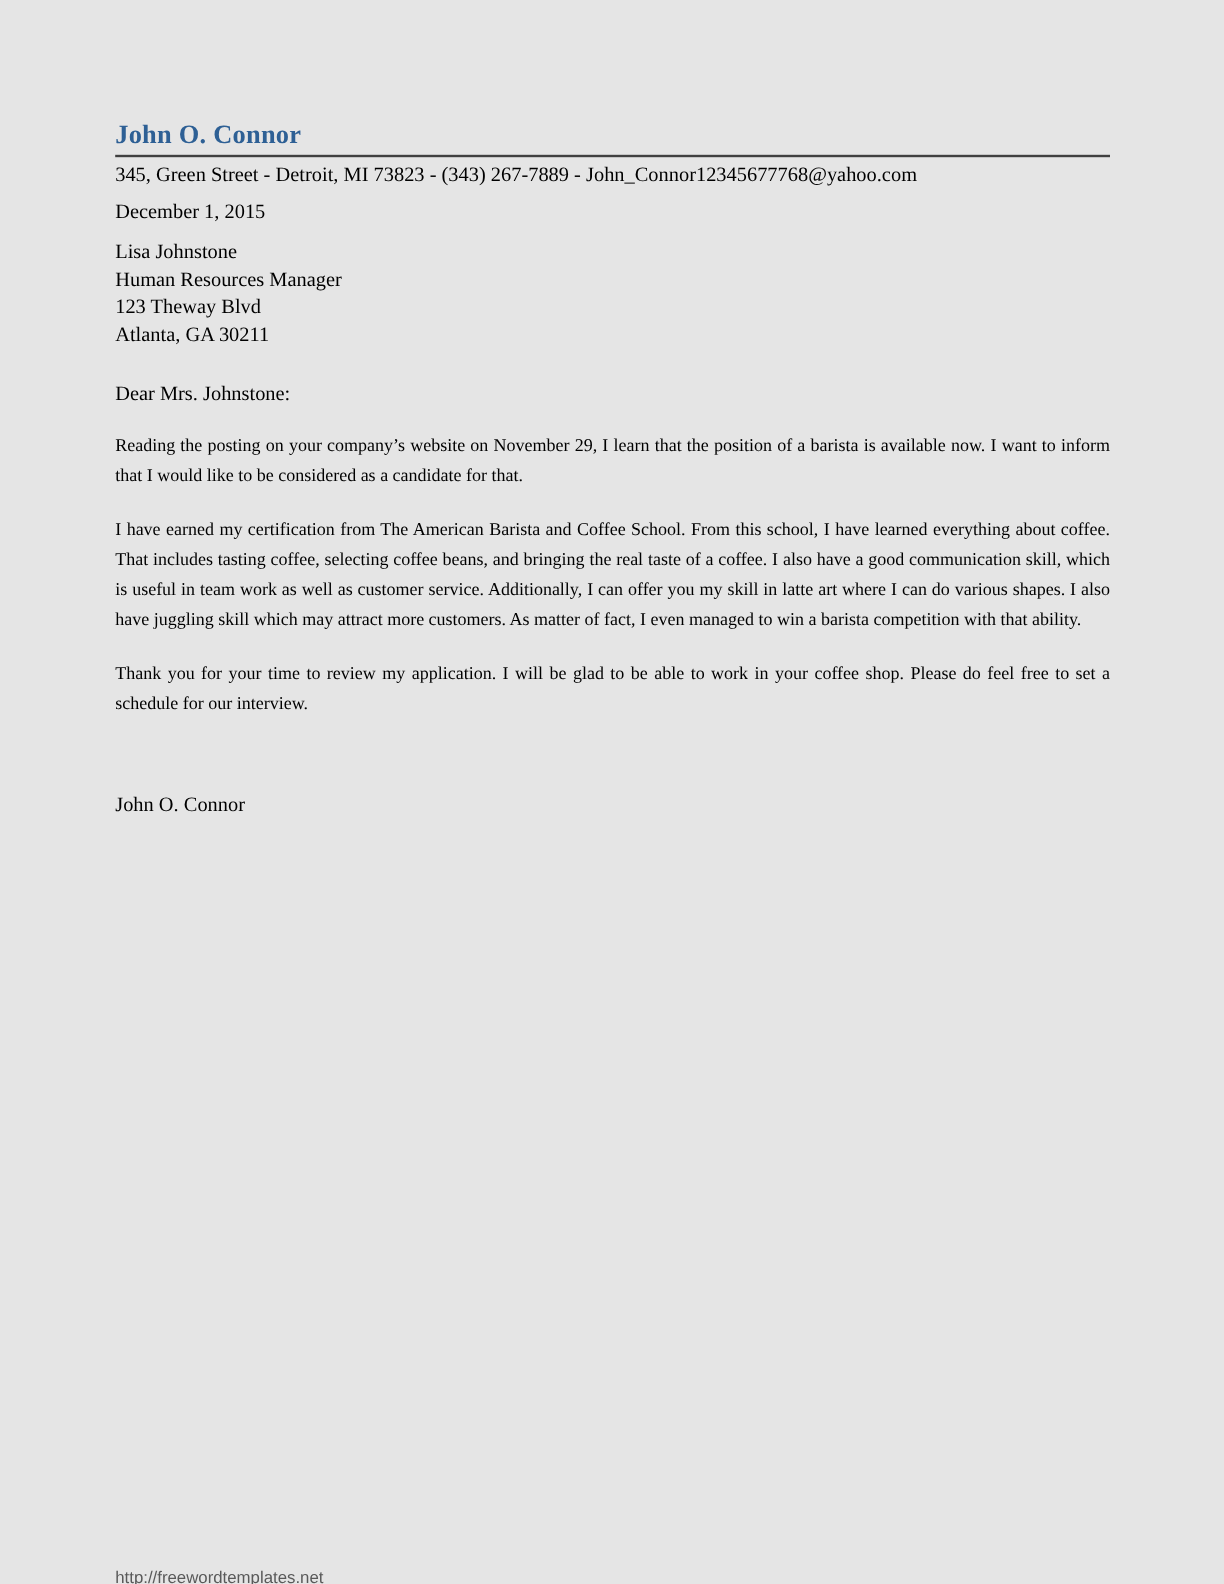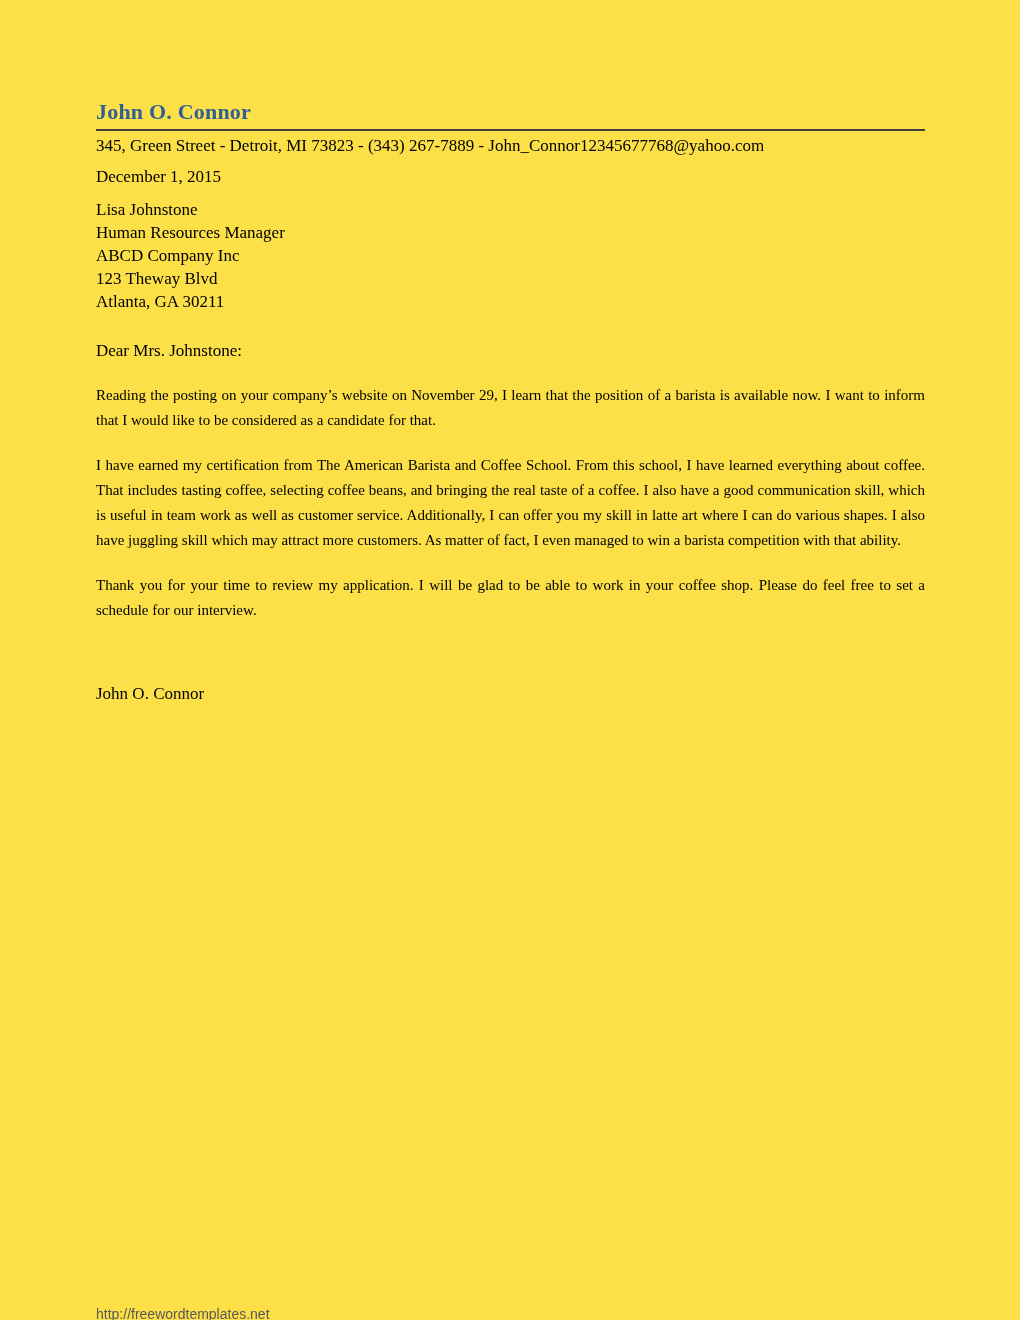--- a/index.html
+++ b/index.html
@@ -16,21 +16,21 @@
     color: #000000;
     overflow: hidden;
   }
 
   .page {
     position: absolute;
     top: 0; left: 0;
     width: 1020px;
     height: 1320px;
     padding: 100px 95px 0 96px;
-    background: #fde047;
+    background: #e5e5e5;
   }
 
   
   .letterhead { margin-bottom: 8px; }
 
   .sender-name {
     font-family: "Liberation Serif", serif;
     font-size: 22px;
     font-weight: bold;
     color: #2E6095;
@@ -115,21 +115,20 @@
     <div class="sender-name">John O. Connor</div>
     <hr class="head-rule">
     <div class="contact-line">345, Green Street - Detroit, MI 73823 - (343) 267-7889 - John_Connor12345677768@yahoo.com</div>
   </div>
 
   <div class="date-line">December 1, 2015</div>
 
   <div class="recipient-block">
     <div>Lisa Johnstone</div>
     <div>Human Resources Manager</div>
-    <div>ABCD Company Inc</div>
     <div>123 Theway Blvd</div>
     <div>Atlanta, GA 30211</div>
   </div>
 
   <div class="salutation">Dear Mrs. Johnstone:</div>
 
   <p class="body-paragraph">Reading the posting on your company’s website on November 29, I learn that the position of a barista is available now. I want to inform that I would like to be considered as a candidate for that.</p>
 
   <p class="body-paragraph">I have earned my certification from The American Barista and Coffee School. From this school, I have learned everything about coffee. That includes tasting coffee, selecting coffee beans, and bringing the real taste of a coffee. I also have a good communication skill, which is useful in team work as well as customer service. Additionally, I can offer you my skill in latte art where I can do various shapes. I also have juggling skill which may attract more customers. As matter of fact, I even managed to win a barista competition with that ability.</p>
 

